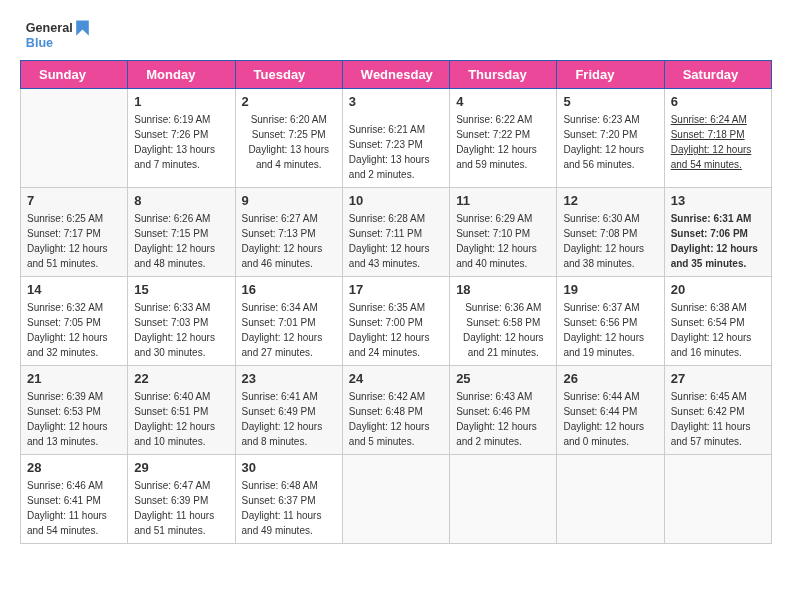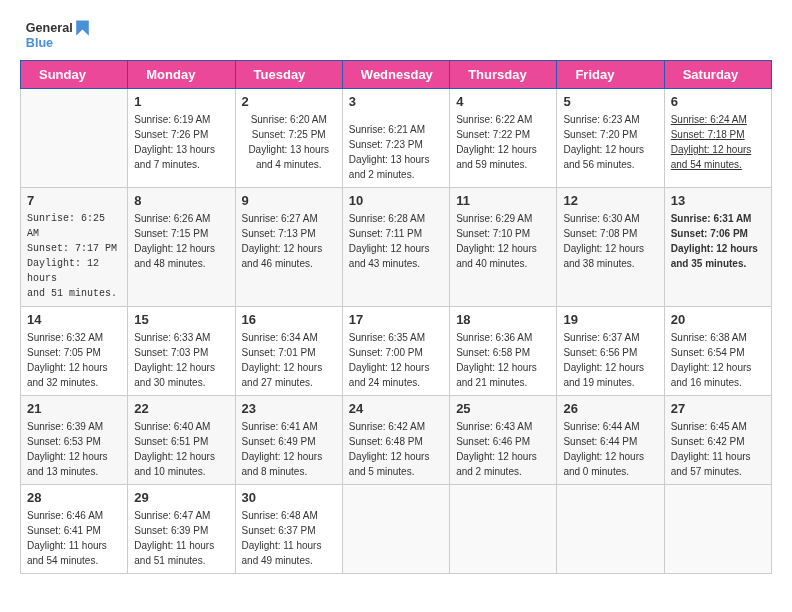--- a/index.html
+++ b/index.html
@@ -146,21 +146,21 @@
           <div class="day-num">6</div>
           <div class="day-info" style="white-space: pre-line; text-decoration: underline;">Sunrise: 6:24 AM
 Sunset: 7:18 PM
 Daylight: 12 hours
 and 54 minutes.</div>
         </td>
       </tr>
       <tr>
         <td>
           <div class="day-num">7</div>
-          <div class="day-info" style="white-space: pre-line; font-family: Liberation Mono, monospace;">Sunrise: 6:25 AM
+          <div class="day-info" style="white-space: pre-line;">Sunrise: 6:25 AM
 Sunset: 7:17 PM
 Daylight: 12 hours
 and 51 minutes.</div>
         </td>
         <td>
           <div class="day-num">8</div>
           <div class="day-info" style="white-space: pre-line;">Sunrise: 6:26 AM
 Sunset: 7:15 PM
 Daylight: 12 hours
 and 48 minutes.</div>
@@ -225,21 +225,21 @@
         </td>
         <td>
           <div class="day-num">17</div>
           <div class="day-info" style="white-space: pre-line;">Sunrise: 6:35 AM
 Sunset: 7:00 PM
 Daylight: 12 hours
 and 24 minutes.</div>
         </td>
         <td>
           <div class="day-num">18</div>
-          <div class="day-info" style="white-space: pre-line;">Sunrise: 6:36 AM
+          <div class="day-info" style="white-space: pre-line; text-align: center;">Sunrise: 6:36 AM
 Sunset: 6:58 PM
 Daylight: 12 hours
 and 21 minutes.</div>
         </td>
         <td>
           <div class="day-num">19</div>
           <div class="day-info" style="white-space: pre-line;">Sunrise: 6:37 AM
 Sunset: 6:56 PM
 Daylight: 12 hours
 and 19 minutes.</div>

